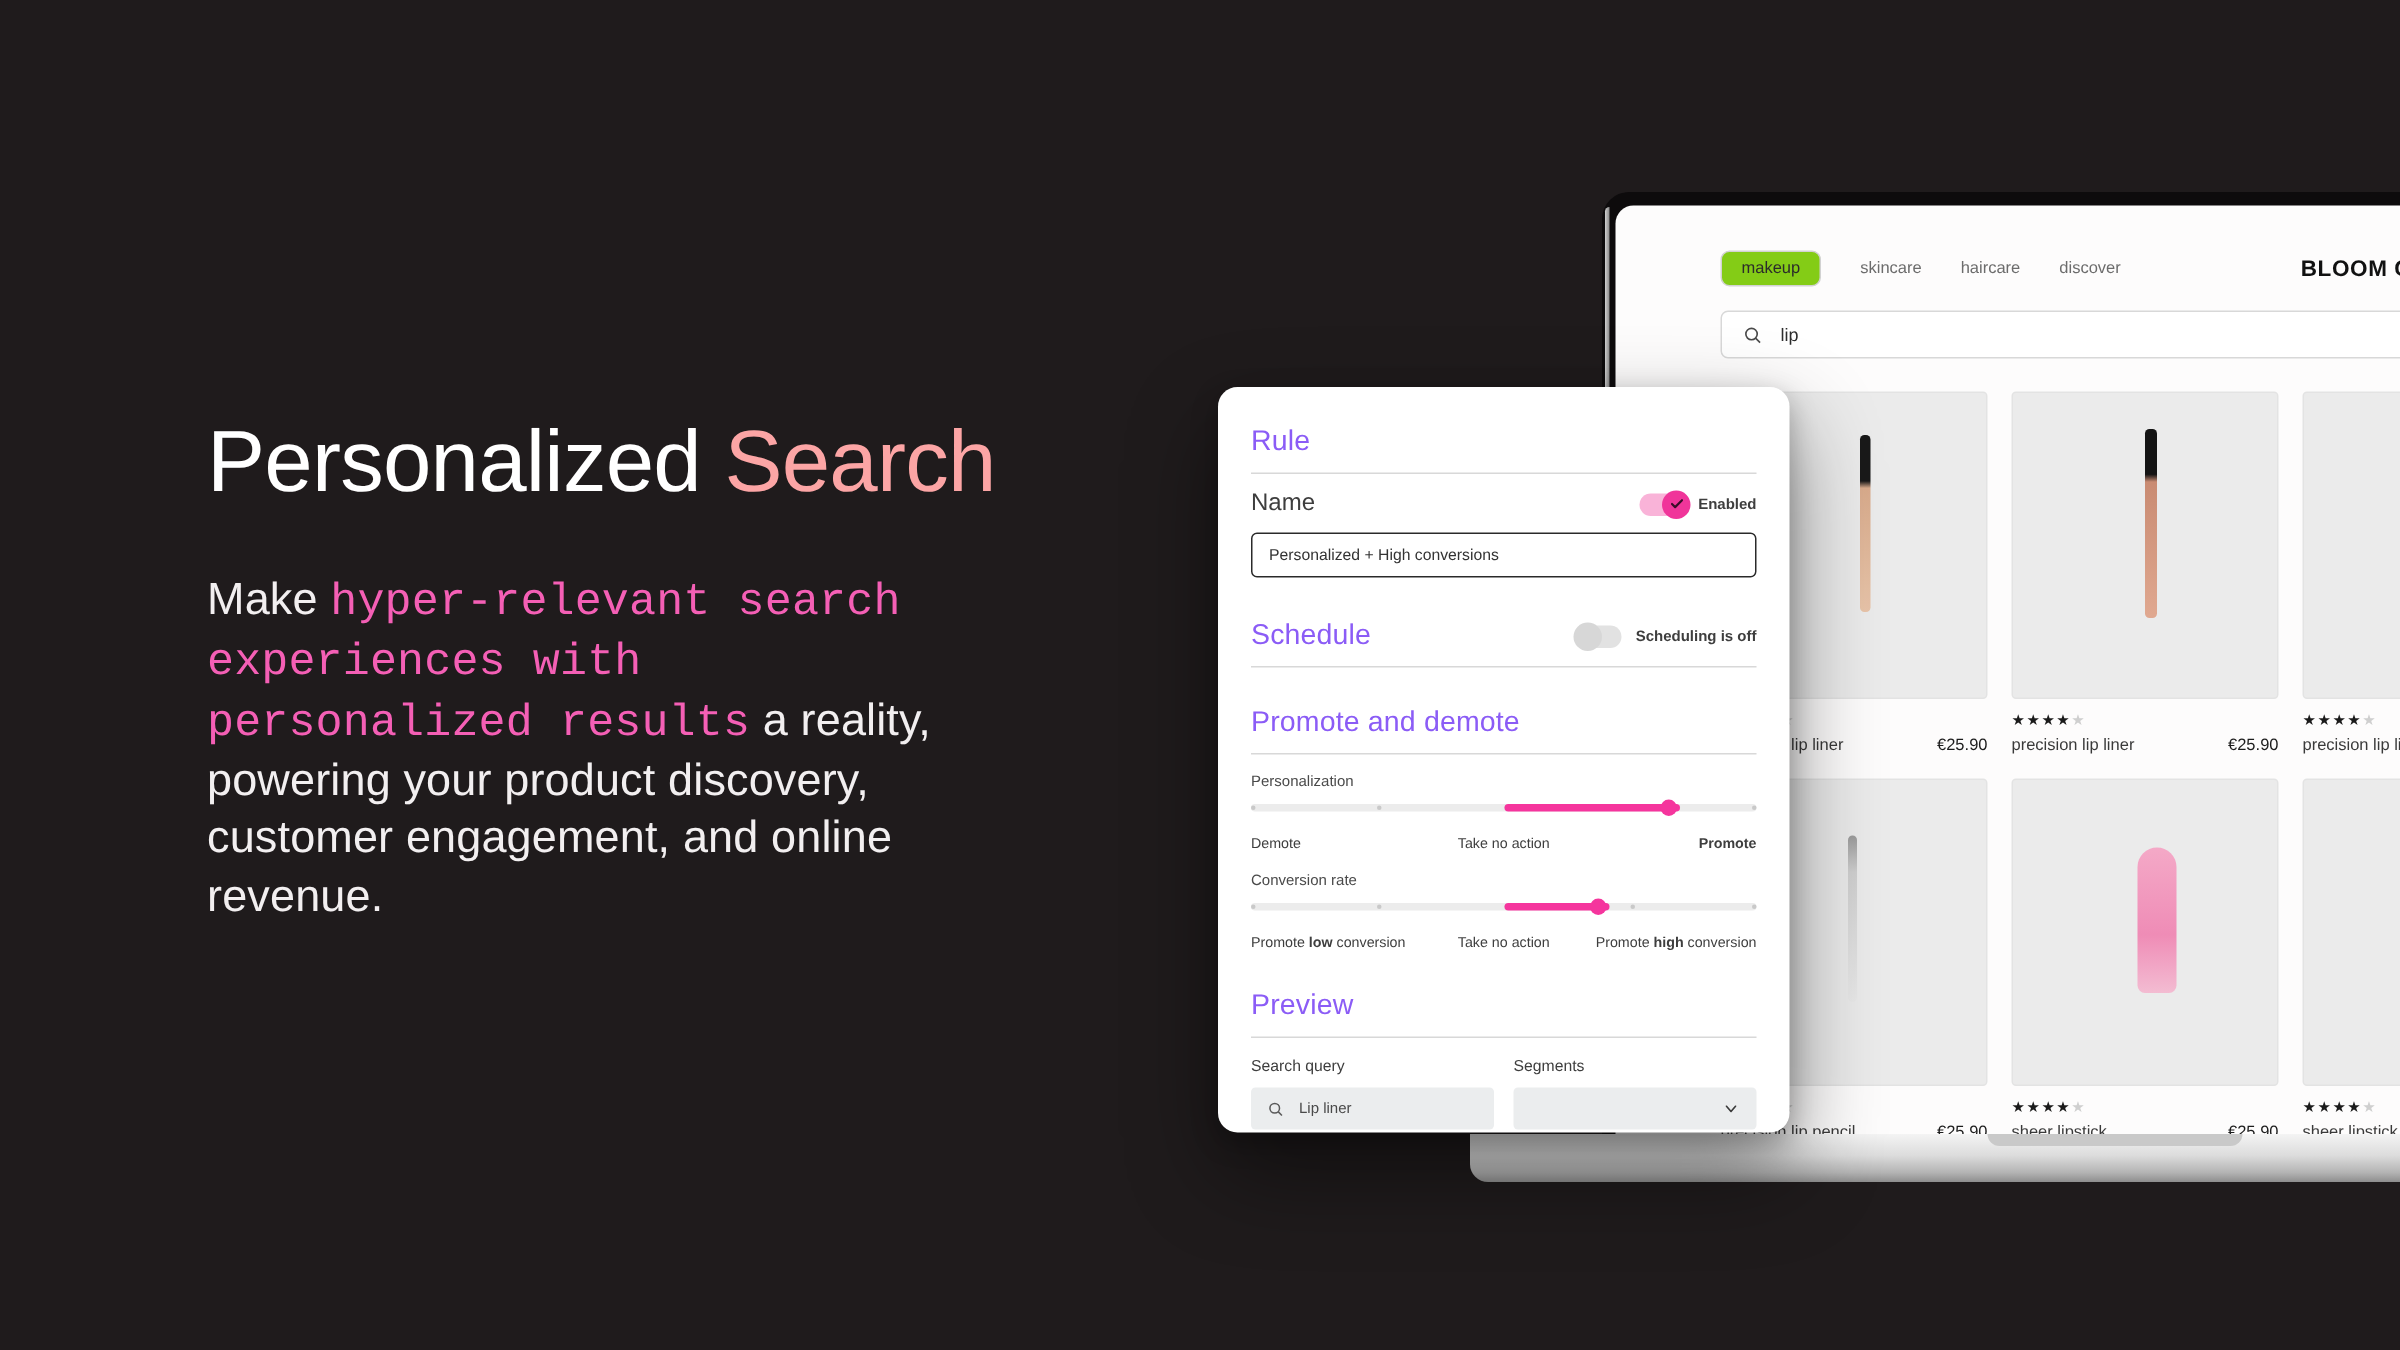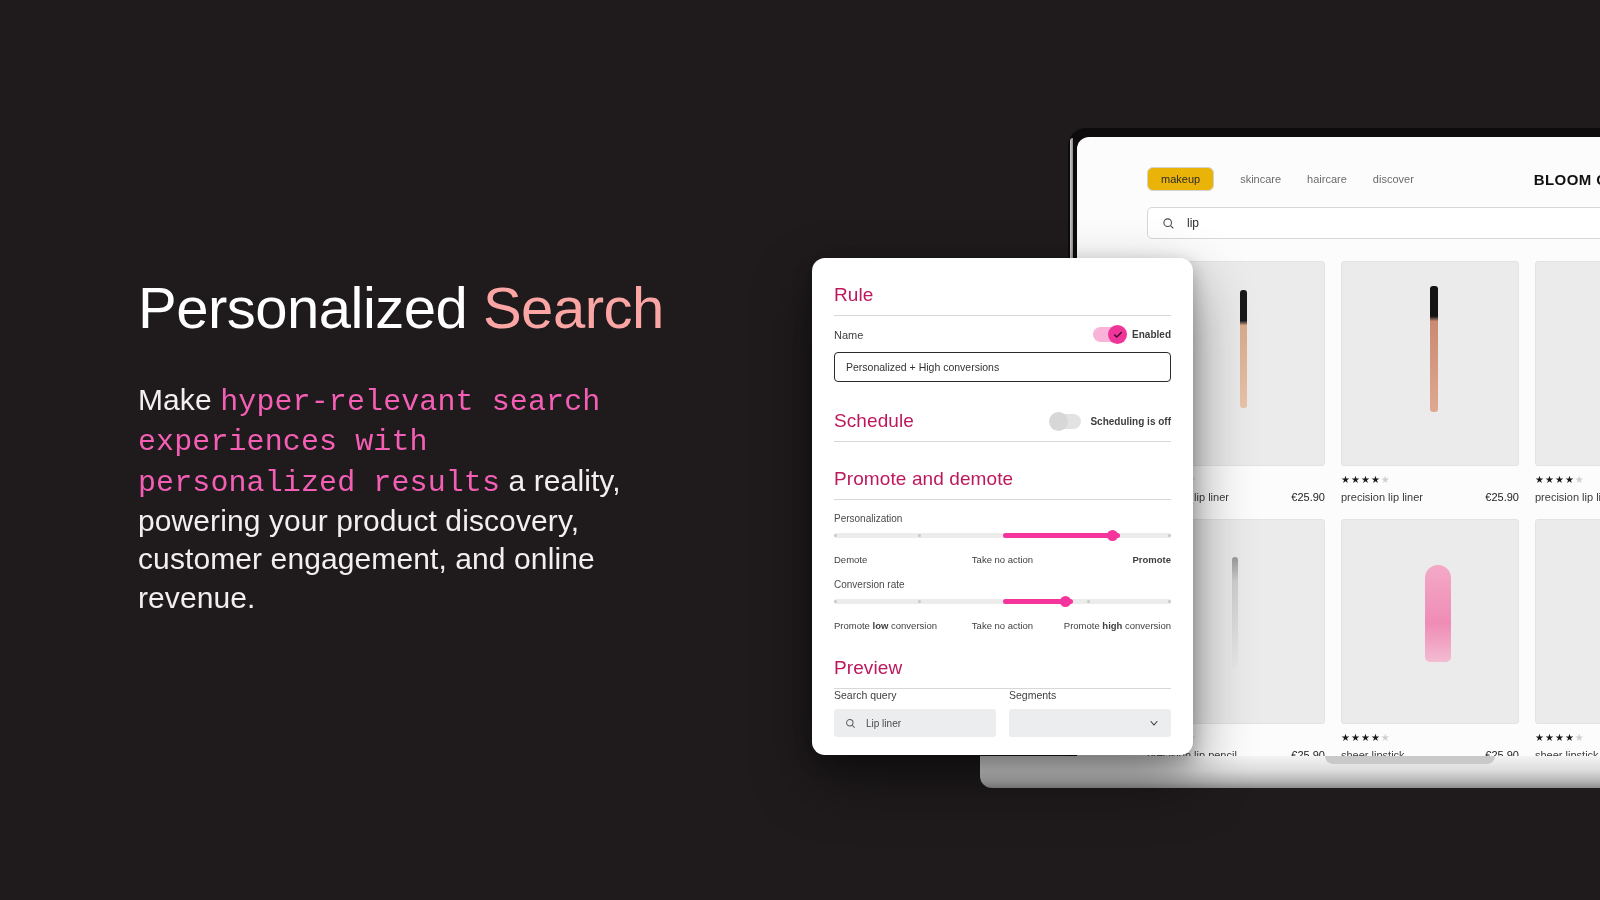--- a/index.html
+++ b/index.html
@@ -49,21 +49,21 @@
     position:absolute; left:50%; top:0; transform:translateX(-50%);
     width:170px; height:8px; background:#c9c9c9; border-radius:0 0 8px 8px;
   }
 
   
   .site { position:absolute; left:0; top:0; width:100%; padding:0 70px; }
   .sitebar { display:flex; align-items:center; height:62px; padding-top:22px; }
   .navs { display:flex; align-items:center; gap:26px; }
   .pill {
     border:1px solid #d2d2d2; border-radius:6px; padding:5px 13px;
-    font-size:11px; color:#2b2b2b; background:#eab308;
+    font-size:11px; color:#2b2b2b; background:#84cc16;
   }
   .navlink { font-size:11px; color:#6c6c6c; }
   .brand {
     margin-left:auto; font-size:15px; font-weight:700; letter-spacing:0.4px; color:#111;
     white-space:nowrap;
   }
   .searchbar {
     margin-top:8px; height:32px; border:1px solid #d8d8d8; border-radius:5px;
     background:#fff; display:flex; align-items:center; gap:12px; padding:0 14px;
   }
@@ -94,24 +94,24 @@
   .pname { font-size:11px; color:#3a3a3a; }
   .pprice { font-size:11px; color:#1c1c1c; }
 
   
   .panel {
     position:absolute; left:812px; top:258px; width:381px; height:497px;
     background:#ffffff; border-radius:13px;
     box-shadow:0 26px 60px rgba(0,0,0,0.45), 0 6px 18px rgba(0,0,0,0.25);
     padding:26px 22px 0 22px;
   }
-  .sec-title { font-size:19px; font-weight:400; color:#be185d; letter-spacing:0.1px; }
+  .sec-title { font-size:19px; font-weight:400; color:#8b5cf6; letter-spacing:0.1px; }
   .hr { height:1px; background:#d8d8d8; margin-top:9px; }
   .row { display:flex; align-items:center; justify-content:space-between; }
-  .lbl { font-size:11px; color:#3e3e3e; }
+  .lbl { font-size:16px; color:#3e3e3e; }
   .toggle { width:30px; height:15px; border-radius:9px; position:relative; }
   .toggle.on { background:#f9b3d8; }
   .toggle.off { background:#e2e2e2; }
   .knob { position:absolute; top:-2px; width:19px; height:19px; border-radius:50%;
     display:flex; align-items:center; justify-content:center; }
   .toggle.on .knob { right:-4px; background:#f0359a; }
   .toggle.off .knob { left:-2px; background:#d7d7d7; }
   .knob svg { width:10px; height:10px; }
   .togwrap { display:flex; align-items:center; gap:9px; }
   .togtxt { font-size:10px; color:#3e3e3e;font-weight:bold; }
@@ -127,21 +127,21 @@
   .track { position:relative; height:5px; margin-top:9px; background:#ececec; border-radius:3px; }
   .tick { position:absolute; top:1px; width:3px; height:3px; border-radius:50%; background:#c9c9c9; }
   .fill { position:absolute; top:0; height:5px; background:#f5359d; border-radius:3px; }
   .sknob { position:absolute; top:-3px; width:11px; height:11px; border-radius:50%; background:#f5359d; }
   .slider-ends { margin-top:9px; display:flex; justify-content:space-between; font-size:9.5px; color:#3e3e3e; }
   .slider-ends .mid { position:absolute; left:50%; transform:translateX(-50%); }
   .ends-wrap { position:relative;margin-top:16px; }
   .b { font-weight:700; }
 
   .preview { margin-top:26px; }
-  .pv-fields { display:flex; gap:13px; }
+  .pv-fields { display:flex; gap:13px; margin-top:13px; }
   .pv-col { flex:1; }
   .pv-lbl { font-size:10.5px; color:#3e3e3e; }
   .pv-inp {
     margin-top:8px; height:28px; background:#ebedee; border-radius:3px;
     display:flex; align-items:center; padding:0 11px; gap:10px;
     font-size:10px; color:#4a4a4a;
   }
   .pv-inp.sel { justify-content:flex-end; }
 </style>
 </head>

